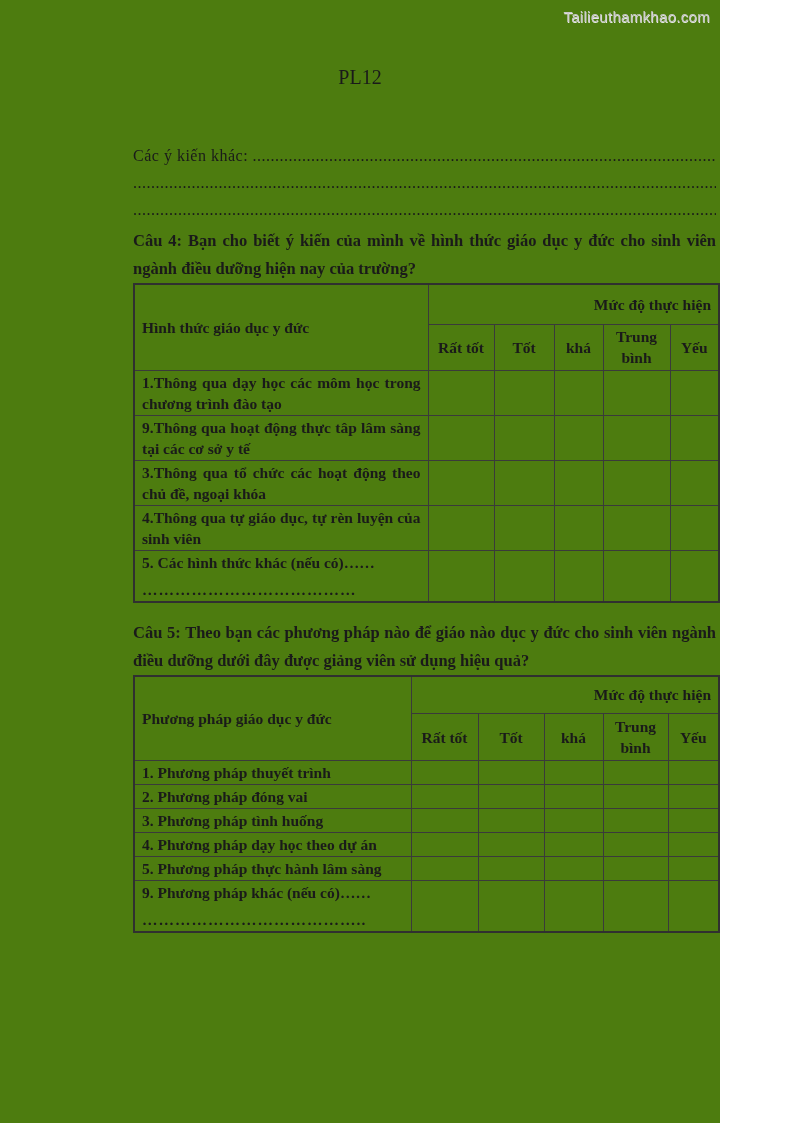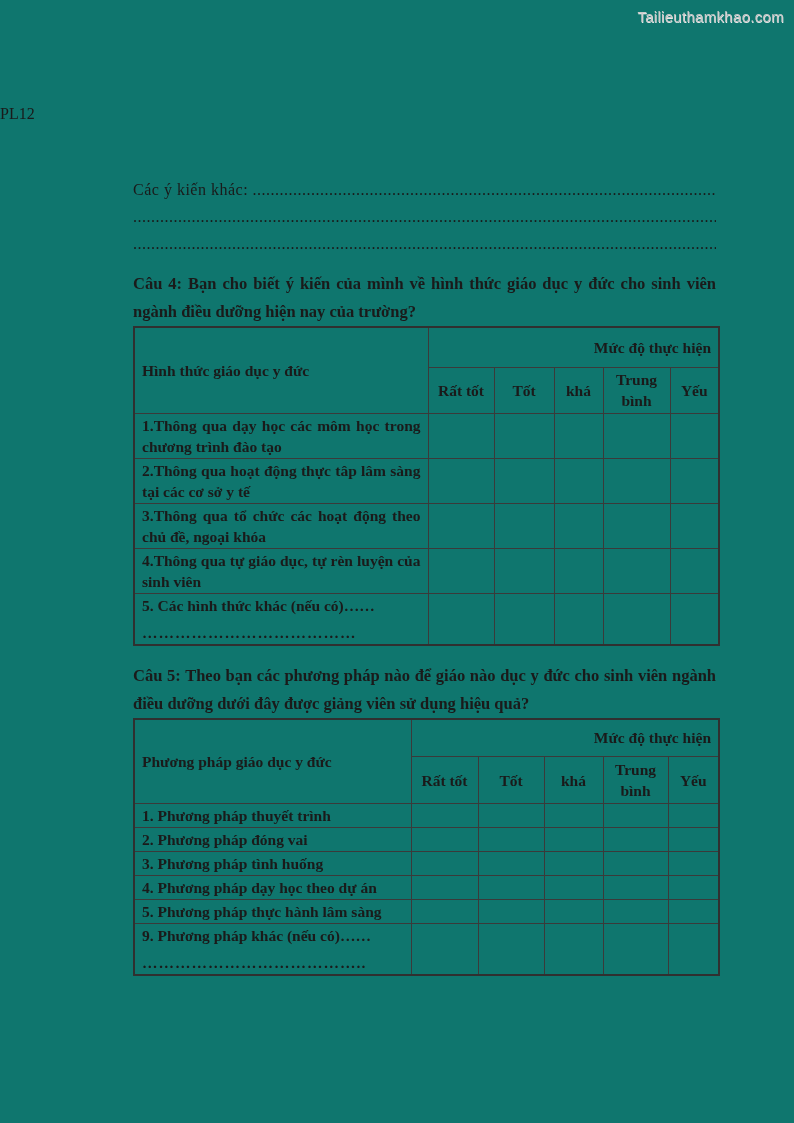--- a/index.html
+++ b/index.html
@@ -1,33 +1,34 @@
 <!DOCTYPE html>
 <html><head>
 <meta charset="utf-8">
 <style>
   html,body { margin:0; padding:0; background:#ffffff; }
   .page {
     position:relative;
-    width:794px; height:1123px;
-    background:#0f766e;
+    width:720px; height:1123px;
+    background:#4d7c0f;
     font-family:"Liberation Serif", serif;
     color:#1a1a1a;
     overflow:hidden;
   }
   .watermark {
     position:absolute; top:8px; right:10px;
     font-family:"Liberation Sans", sans-serif;
     font-size:15px; color:#c9c9c9;
     text-shadow:0.5px 0.5px 0 #e9e9e9;
     letter-spacing:0.3px;
   }
   .page-label {
-    padding-top:105px;
-    font-size:16px;
+    padding-top:66px;
+    text-align:center;
+    font-size:20px;
   }
   .content { margin:0 78px 0 133px; width:583px; }
   .opinions { margin-top:53px; font-size:16px; }
   .dotline {
     white-space:nowrap; overflow:hidden;
     line-height:27px; height:27px;
     letter-spacing:0.5px;
   }
   .question {
     margin-top:8px;
@@ -48,21 +49,21 @@
     line-height:21px;
     vertical-align:middle;
     overflow:hidden;
   }
   th.rowhead { font-weight:bold; text-align:left; font-size:16px; }
   th.grouphead { font-weight:bold; text-align:right; font-size:16px; }
   th.level { font-weight:bold; text-align:center; font-size:16px; line-height:20px; padding:1px 2px; }
   td.desc { text-align:justify;font-weight:bold; }
   td.desc-left { text-align:left;font-weight:bold; }
   .dots2 { display:block; margin-top:6px; letter-spacing:1px; }
-  .mt-q4 { margin-top:13px; }
+  .mt-q4 { margin-top:4px; }
 </style>
 </head>
 <body>
 
 <div class="page">
 
   <div class="watermark">Tailieuthamkhao.com</div>
 
   <div class="page-label">PL12</div>
 
@@ -99,21 +100,21 @@
     </tr>
     <tr style="height:44px">
       <td class="desc">1.Thông qua dạy học các môm học trong chương trình đào tạo</td>
       <td></td>
           <td></td>
           <td></td>
           <td></td>
           <td></td>
     </tr>
     <tr style="height:44px">
-      <td class="desc">2.Thông qua hoạt động thực tâp lâm sàng tại các cơ sở y tế</td>
+      <td class="desc">9.Thông qua hoạt động thực tâp lâm sàng tại các cơ sở y tế</td>
       <td></td>
           <td></td>
           <td></td>
           <td></td>
           <td></td>
     </tr>
     <tr style="height:44px">
       <td class="desc">3.Thông qua tổ chức các hoạt động theo chủ đề, ngoại khóa</td>
       <td></td>
           <td></td>

